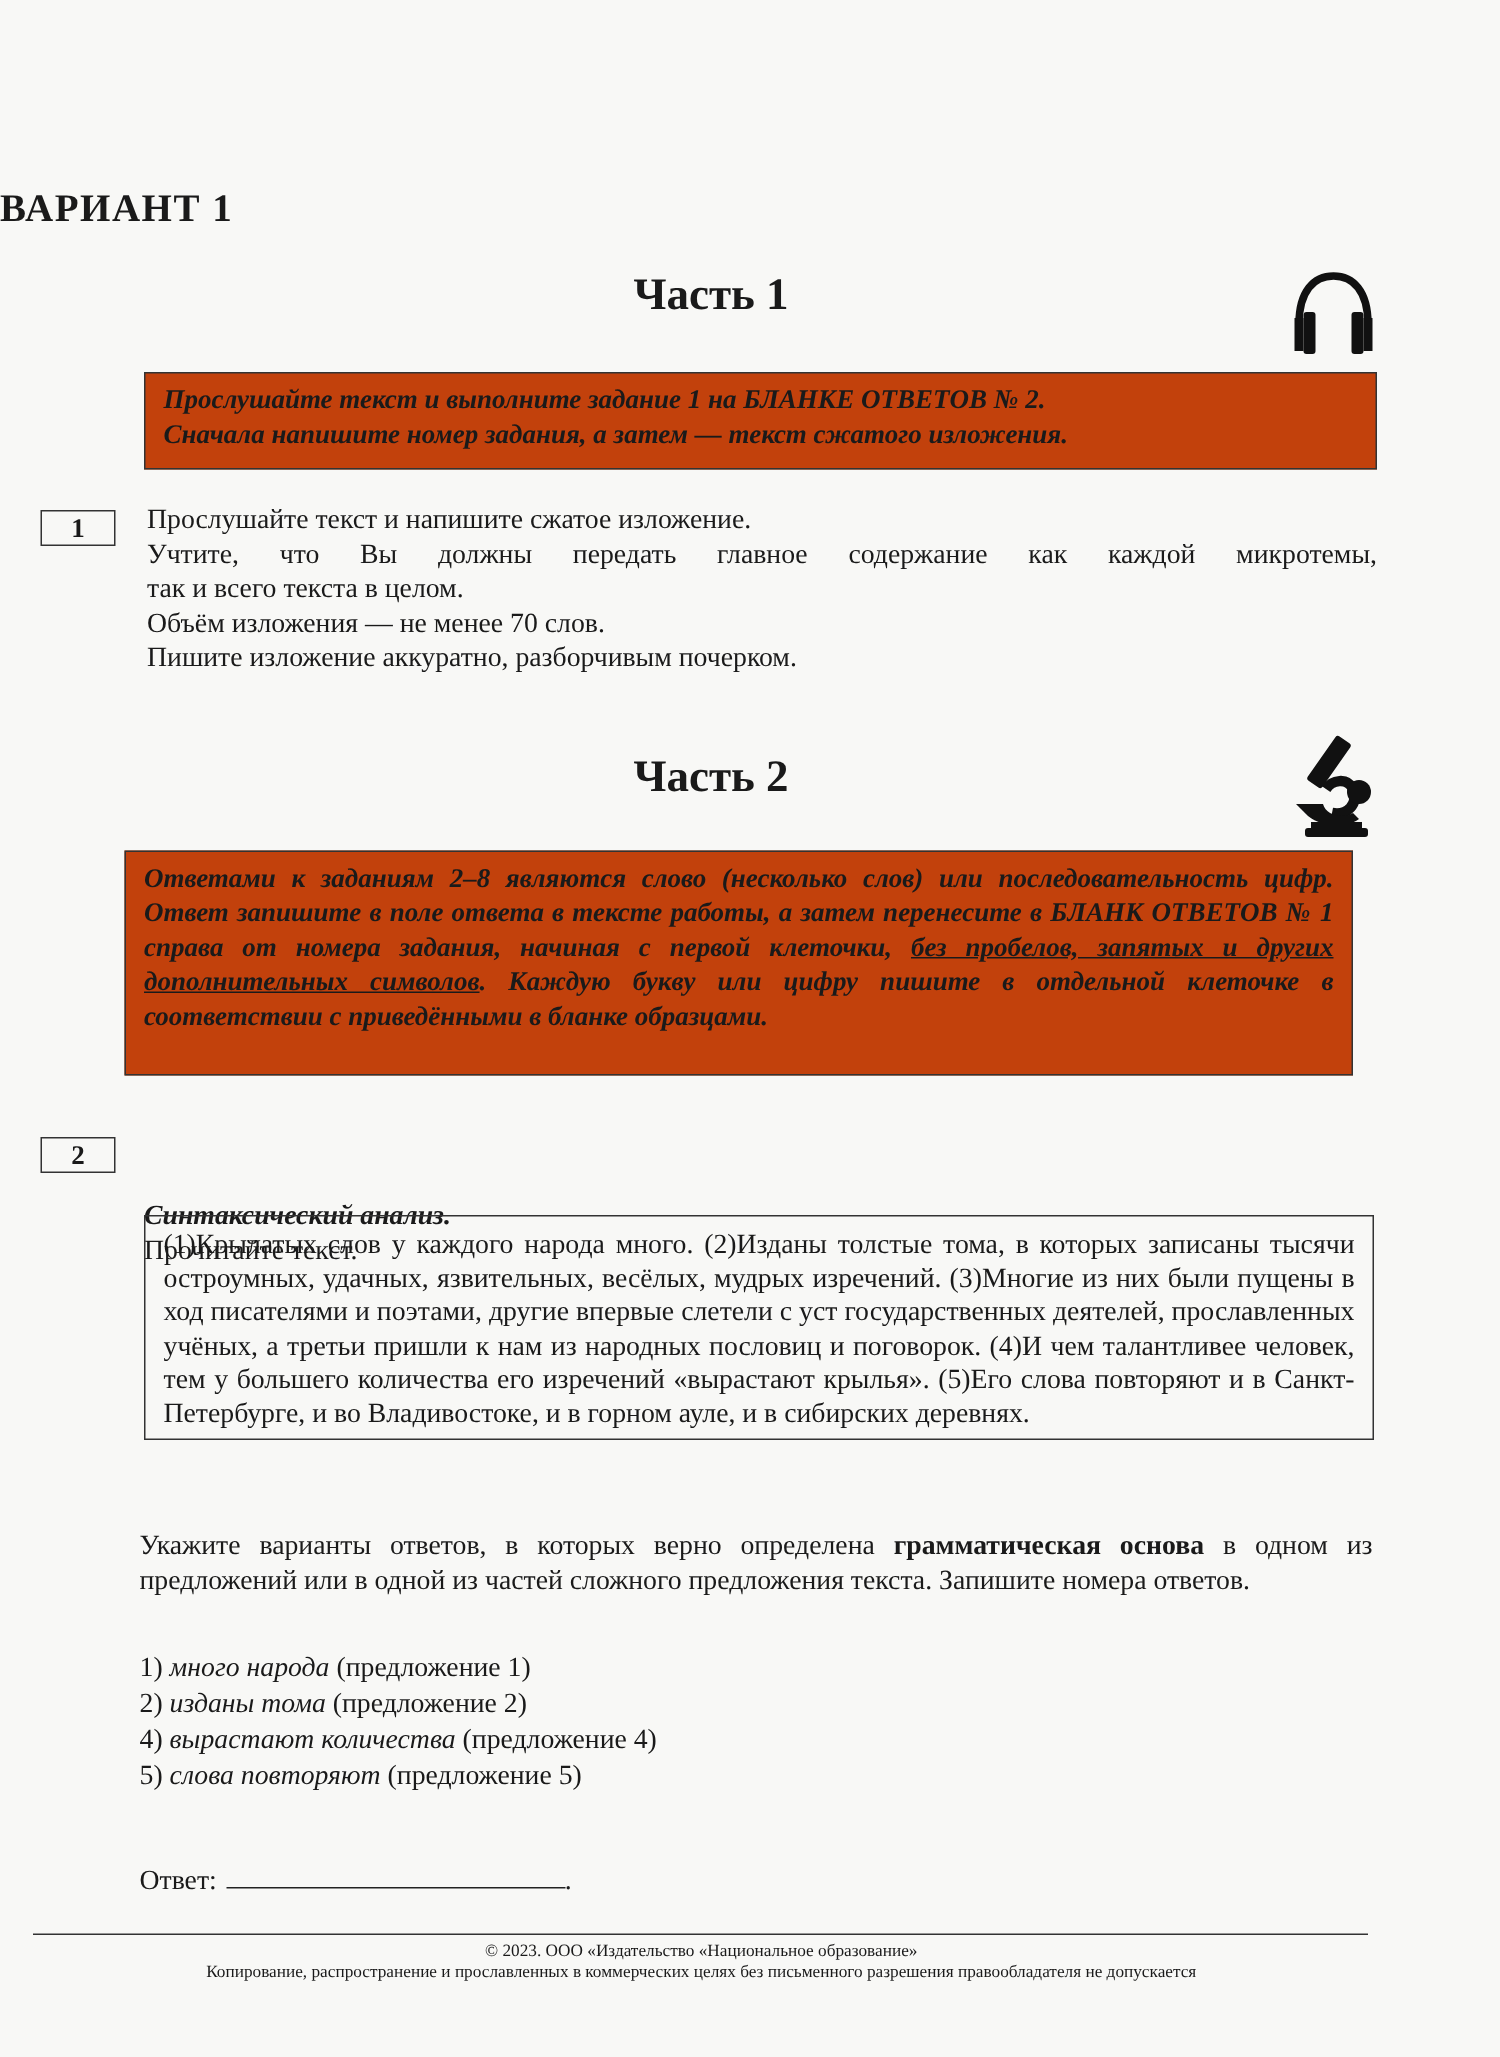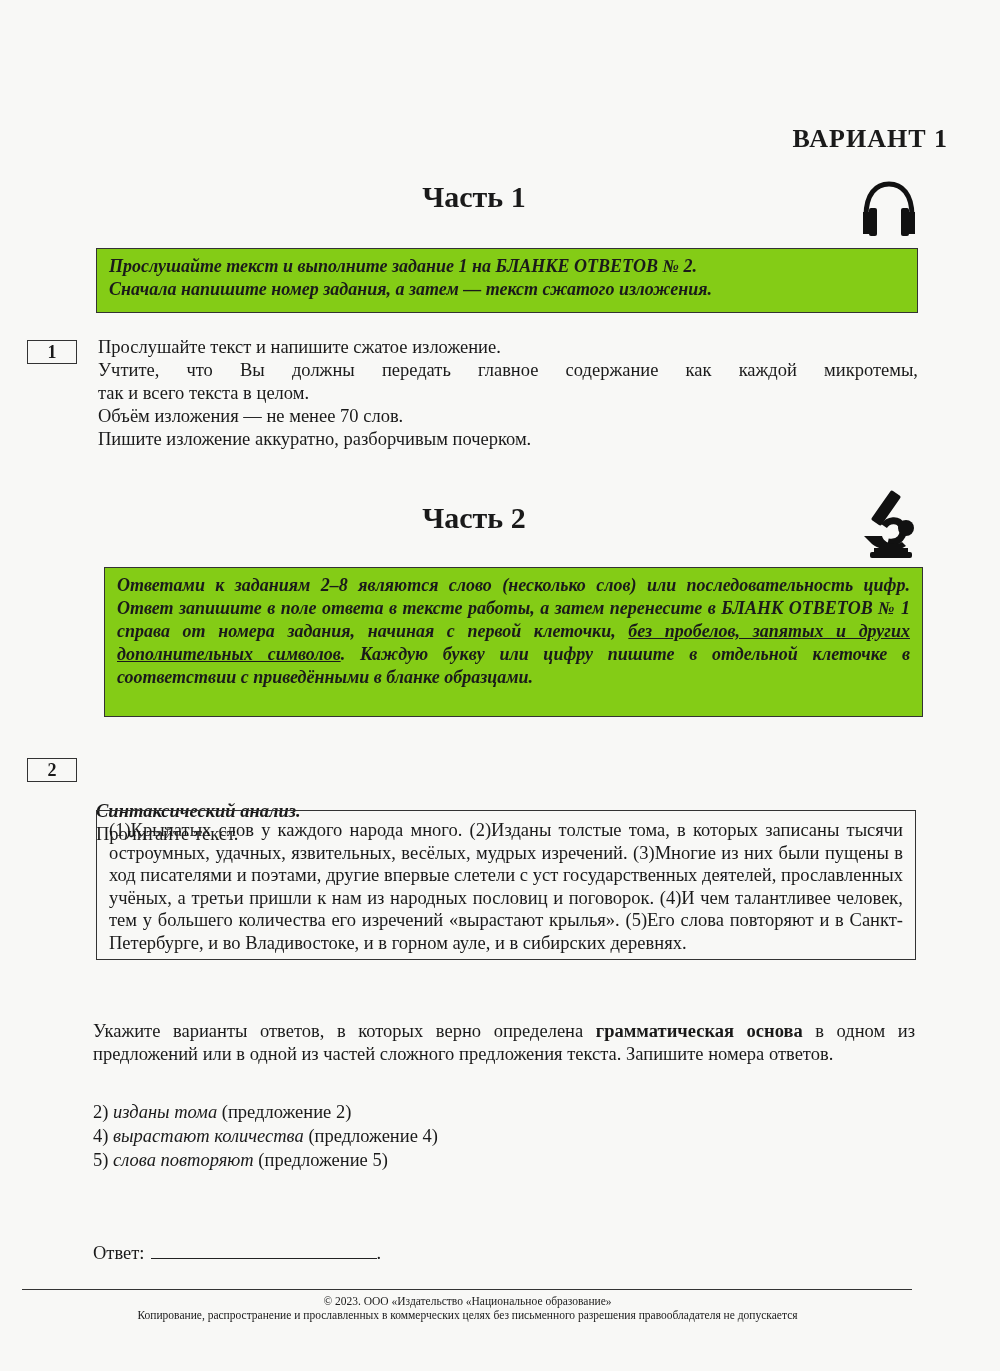--- a/index.html
+++ b/index.html
@@ -2,24 +2,24 @@
 <html><head>
 <meta charset="utf-8">
 <style>
   html, body { margin: 0; padding: 0; }
   body {
     width: 1000px; height: 1371px; background: #f8f8f6;
     font-family: "Liberation Serif", "DejaVu Serif", serif;
     color: #1a1a1a; position: relative; overflow: hidden;
   }
   .abs { position: absolute; }
-  .title-main { left: 0; width: 948px; top: 124px; text-align: right; font-weight: bold; font-size: 26px; letter-spacing: 1px; }
+  .title-main { left: 0; width: 948px; top: 124px; text-align: left; font-weight: bold; font-size: 26px; letter-spacing: 1px; }
   .part-title { left: 0; width: 948px; text-align: center; font-weight: bold; font-size: 30px; }
   .instr-box {
-    border: 1.5px solid #333; background: #84cc16;
+    border: 1.5px solid #333; background: #c2410c;
     font-style: italic; font-weight: bold; font-size: 18px; line-height: 23px;
     box-sizing: border-box; padding: 6px 12px; text-align: justify;
   }
   .instr-box .u { text-decoration: underline; }
   .task-num {
     left: 27px; width: 50px; height: 24px; border: 1.2px solid #333;
     box-sizing: border-box; text-align: center; font-size: 18px; font-weight: bold; line-height: 22px;
   }
   .body-text { font-size: 18.5px; line-height: 23px; }
   .justify { text-align: justify; text-align-last: left; }
@@ -73,39 +73,40 @@
   <svg width="58" height="74" viewBox="0 0 58 74">
     <rect x="18" y="4" width="12" height="36" rx="2" transform="rotate(35 24 22)" fill="#111"></rect>
     <path d="M22 40 C26 34 36 32 40 40 C44 50 36 58 26 56" fill="none" stroke="#111" stroke-width="7"></path>
     <circle cx="44" cy="42" r="8" fill="#111"></circle>
     <path d="M2 50 L20 50 C22 58 34 60 40 56 L44 60 C36 66 20 66 10 58 Z" fill="#111"></path>
     <rect x="12" y="62" width="34" height="4" fill="#111"></rect>
     <rect x="8" y="66" width="42" height="6" rx="2" fill="#111"></rect>
   </svg>
 </div>
 
-<div class="abs instr-box" style="left:104px; top:567px; width:819px; height:150px; padding-top:6px;">
+<div class="abs instr-box" style="left:83px; top:567px; width:819px; height:150px; padding-top:6px;">
   <span>Ответами к заданиям 2–8 являются слово (несколько слов) или последовательность цифр. Ответ запишите в поле ответа в тексте работы, а затем перенесите в БЛАНК ОТВЕТОВ № 1 справа от номера задания, начиная с первой клеточки, </span><span class="u">без пробелов, запятых и других дополнительных символов</span><span>. Каждую букву или цифру пишите в отдельной клеточке в соответствии с приведёнными в бланке образцами.</span>
 </div>
 
 <div class="abs task-num" style="top:758px;">2</div>
 <div class="abs body-text" style="left:96px; top:752px;">
   <span class="line" style="font-style:italic; font-weight:bold;margin-top:48px;">Синтаксический анализ.</span>
   <span class="line">Прочитайте текст.</span>
 </div>
 
 <div class="abs text-box">
   <span>(1)Крылатых слов у каждого народа много. (2)Изданы толстые тома, в которых записаны тысячи остроумных, удачных, язвительных, весёлых, мудрых изречений. (3)Многие из них были пущены в ход писателями и поэтами, другие впервые слетели с уст государственных деятелей, прославленных учёных, а третьи пришли к нам из народных пословиц и поговорок. (4)И чем талантливее человек, тем у большего количества его изречений «вырастают крылья». (5)Его слова повторяют и в Санкт-Петербурге, и во Владивостоке, и в горном ауле, и в сибирских деревнях.</span>
 </div>
 
 <div class="abs body-text justify" style="left:93px; top:1020px; width:822px;">
   <span>Укажите варианты ответов, в которых верно определена </span><b>грамматическая основа</b><span> в одном из предложений или в одной из частей сложного предложения текста. Запишите номера ответов.</span>
 </div>
 
 <div class="abs options">
+  <div><span>1)</span> <span class="it">много народа</span> <span>(предложение 1)</span></div>
   <div><span>2)</span> <span class="it">изданы тома</span> <span>(предложение 2)</span></div>
   <div><span>4)</span> <span class="it">вырастают количества</span> <span>(предложение 4)</span></div>
   <div><span>5)</span> <span class="it">слова повторяют</span> <span>(предложение 5)</span></div>
 </div>
 
 <div class="abs answer">
   <span>Ответ:</span><span class="answer-line"></span><span>.</span>
 </div>
 
 <div class="abs footer-rule"></div>

